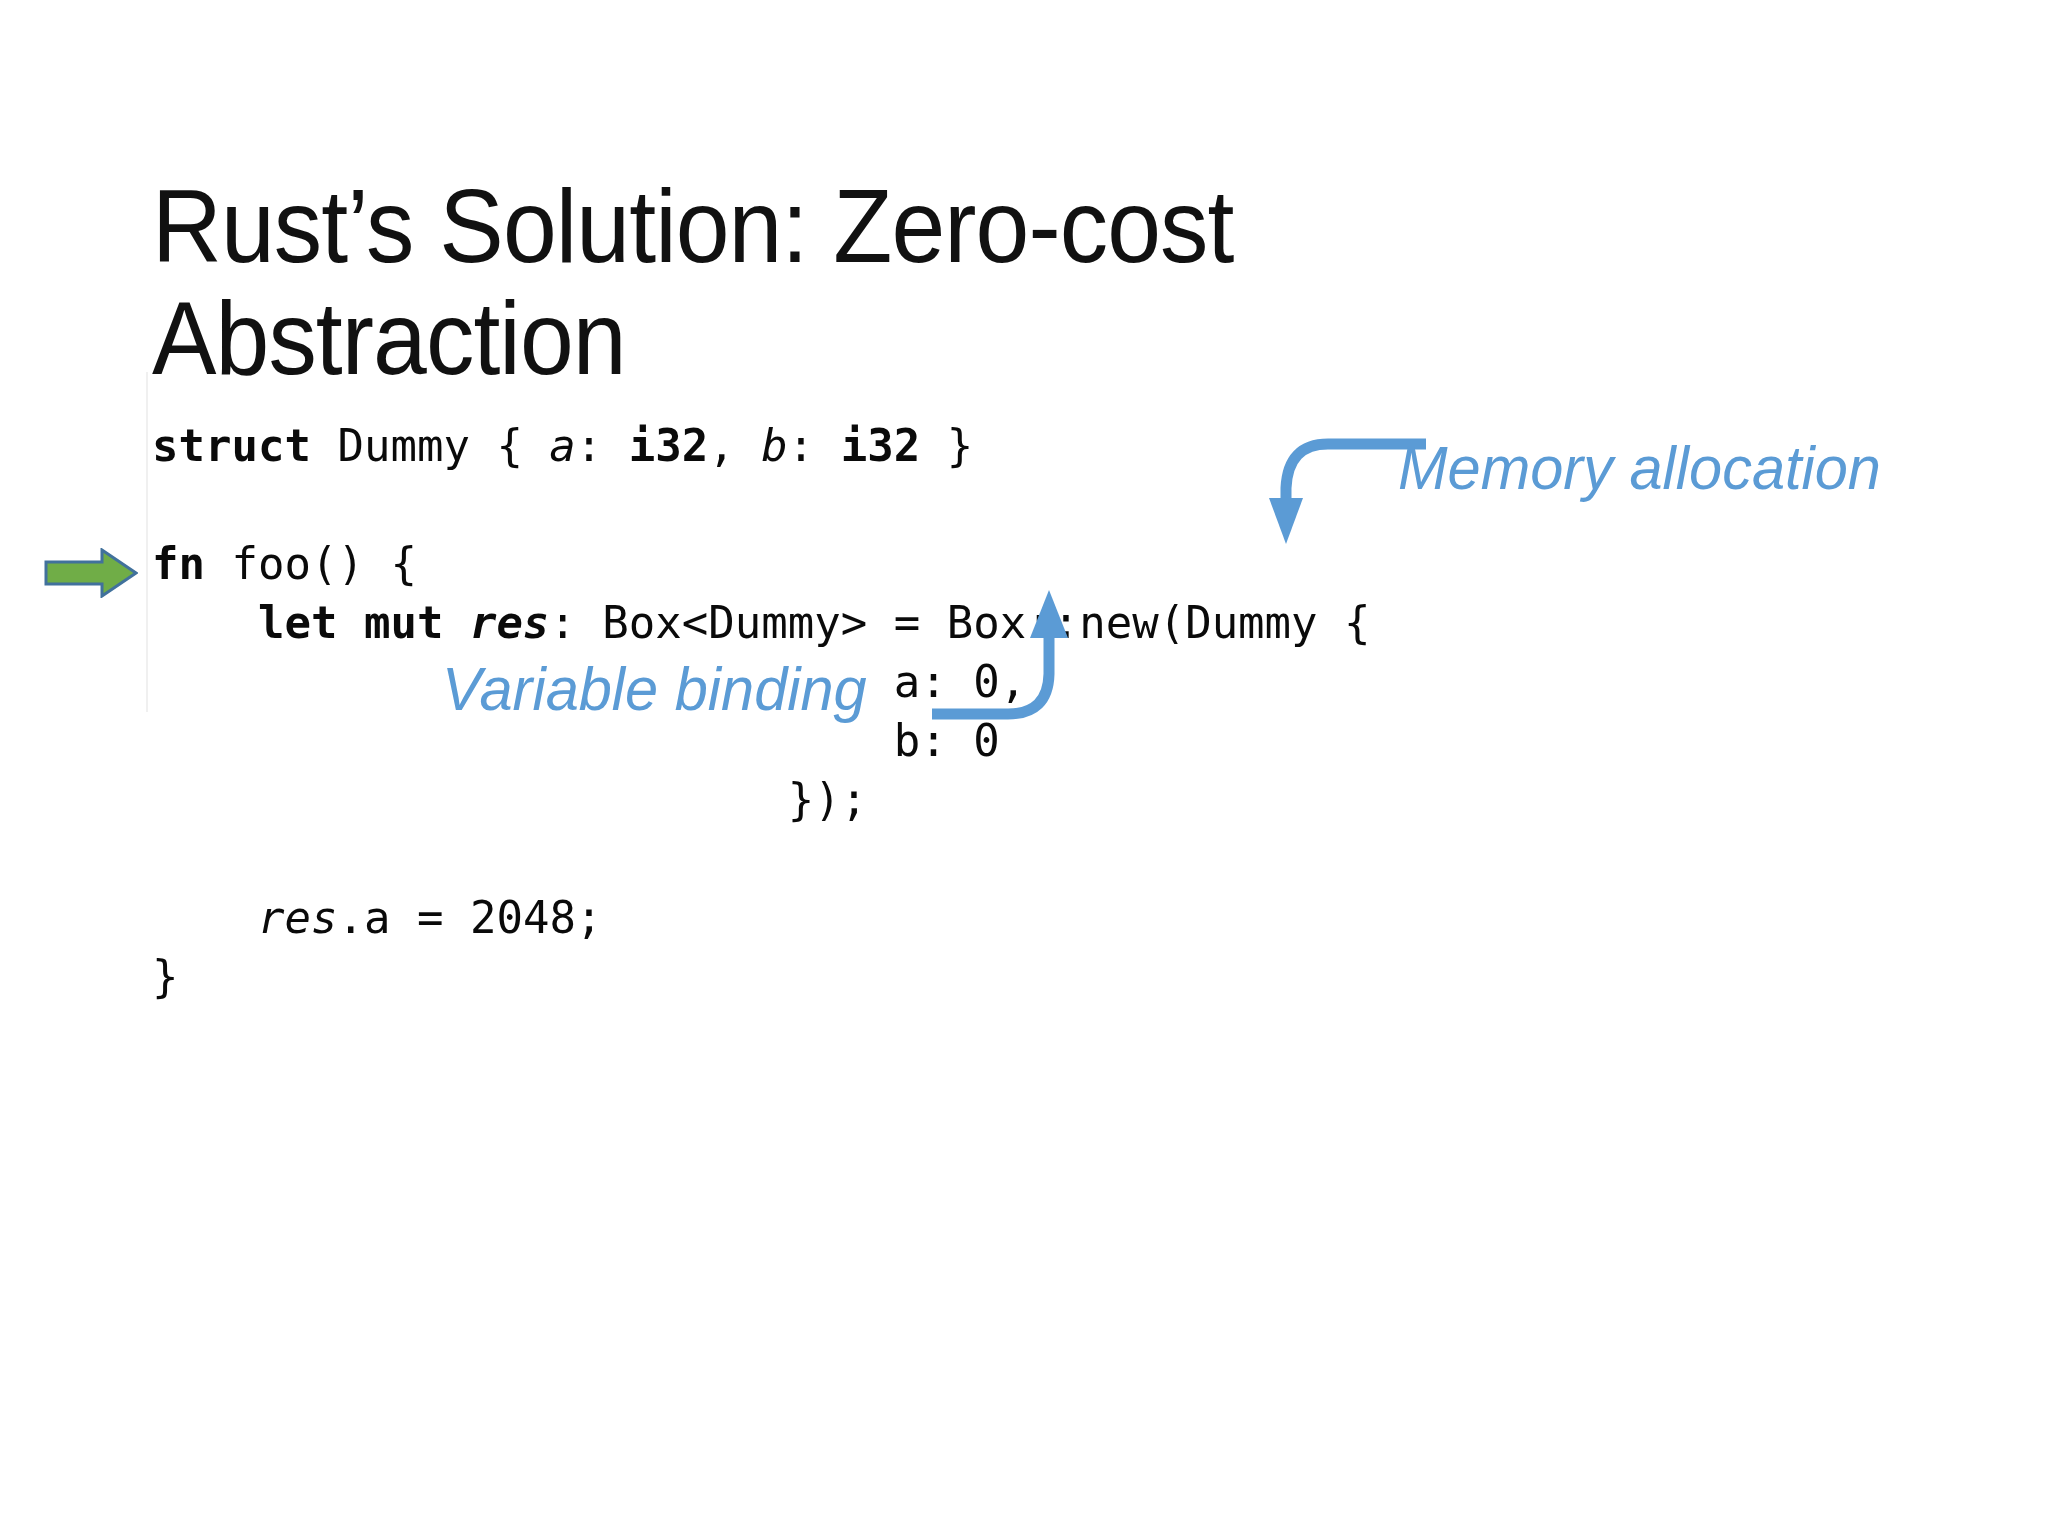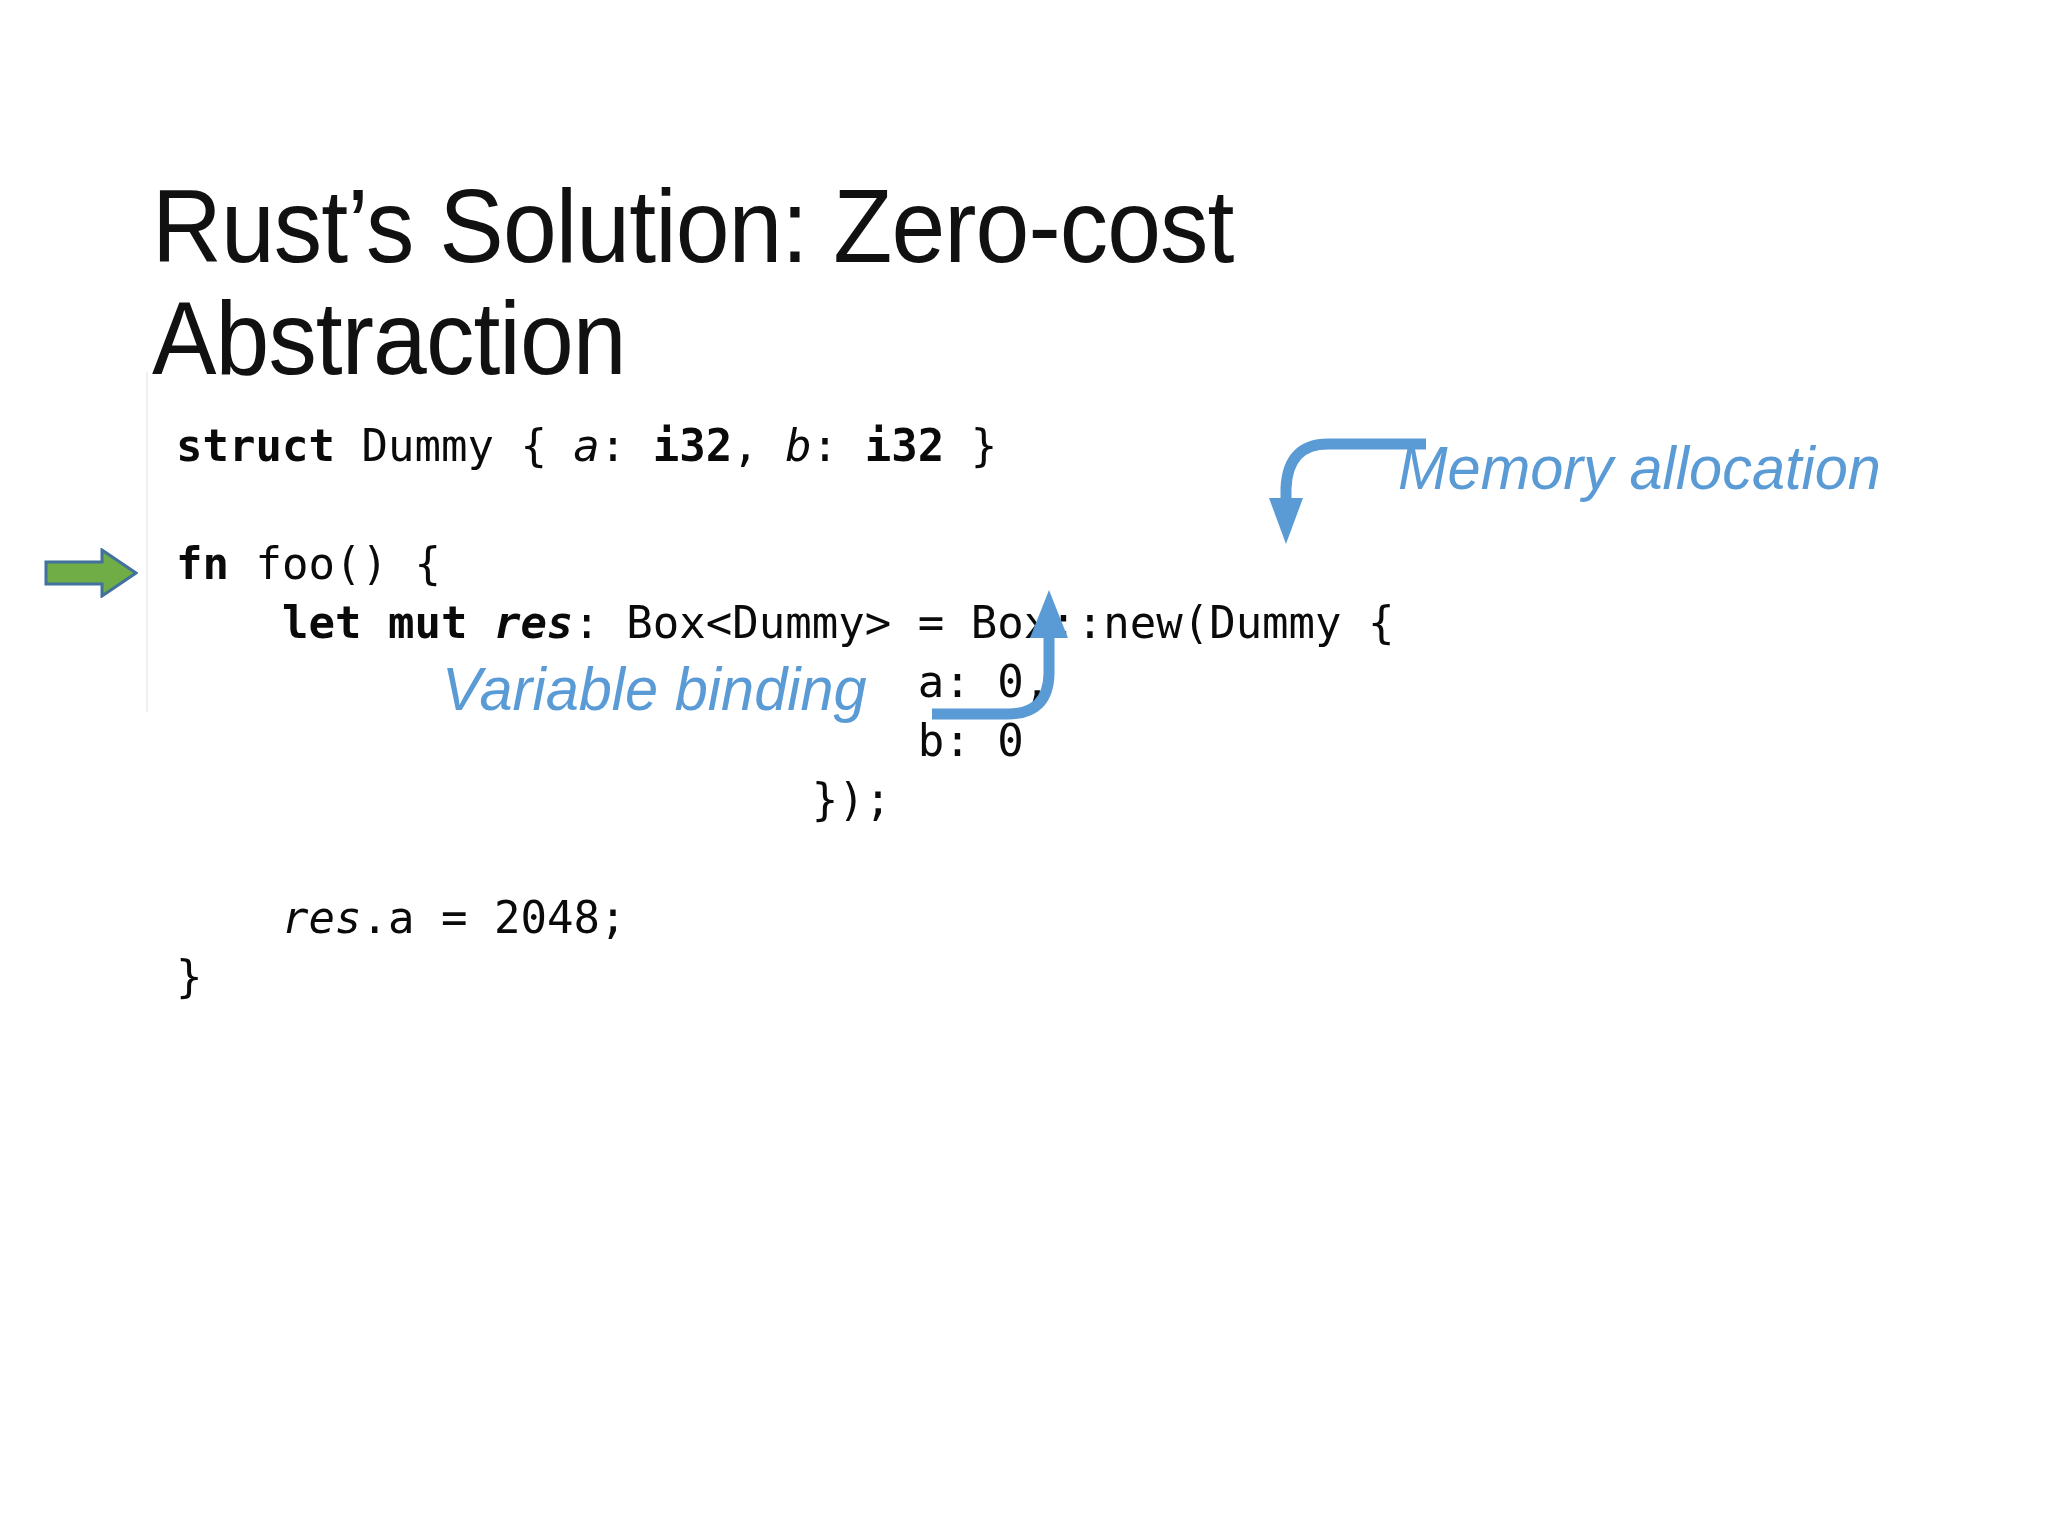--- a/index.html
+++ b/index.html
@@ -37,21 +37,20 @@
   #code-block {
     position: absolute;
     left: 152px;
     top: 372px;
     font-family: "DejaVu Sans Mono", "Liberation Mono", monospace;
     font-size: 44px;
     line-height: 59px;
     color: #0a0a0a;
     white-space: pre;
     letter-spacing: 0px;
-    margin-left: 24px;
   }
   #code-block .ln { display: block; height: 59px; }
   .kw  { font-weight: 700; }
   .var { font-style: italic; }
   .kwvar { font-weight: 700; font-style: italic; }
 
   
   #content-rule {
     position: absolute;
     left: 146px;

